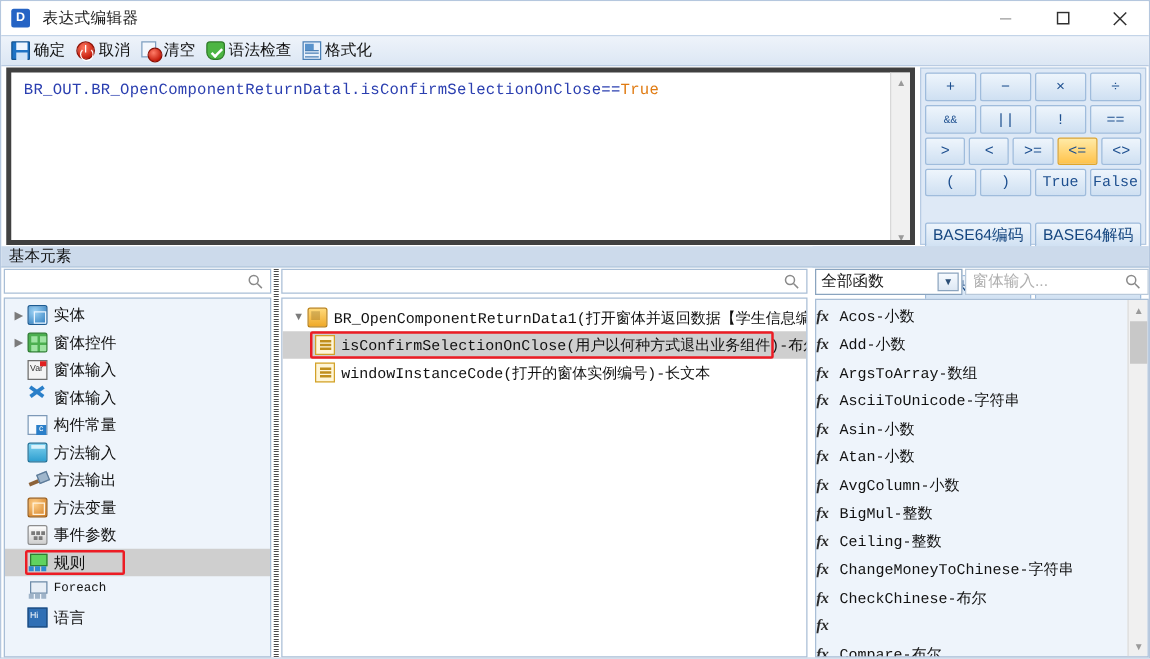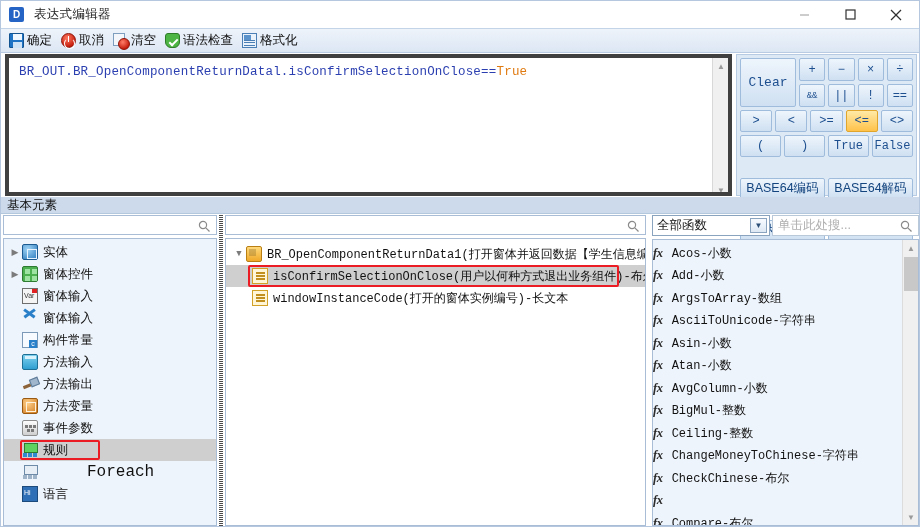--- a/index.html
+++ b/index.html
@@ -177,21 +177,21 @@
     position: relative; cursor: default;
   }
   .tree-row.sel { background: #cfcfcf; }
   .tw {
     width: 14px; flex: 0 0 14px; color:#7b7b7b; font-size: 9px;
     display:flex; align-items:center; justify-content:center;
   }
   .tw.empty { visibility: hidden; }
   .ticon { width: 16px; height: 16px; flex: 0 0 16px; margin-right: 5px; position: relative; }
   .tlabel { line-height: 16px; }
-  .tlabel.mono { font-family: "Liberation Mono", monospace; font-size: 16px; margin-left: 44px; }
+  .tlabel.mono { font-family: "Liberation Mono", monospace; font-size: 10px; }
   .redbox {
     position: absolute; border: 2px solid #ec1c24; border-radius: 2px;
     pointer-events: none;
   }
 
   
   .ic-entity{background:radial-gradient(circle at 35% 30%,#9fd3f5,#2c7bbd);border:1px solid #1c5b92;border-radius:2px;}
   .ic-entity::after{content:"";position:absolute;left:4px;top:4px;width:8px;height:8px;border:1px solid #e8f4ff;}
   .ic-ctrl{background:#4caf50;border:1px solid #2f7a33;border-radius:2px;}
   .ic-ctrl::after{content:"";position:absolute;left:2px;top:2px;width:5px;height:5px;background:#9ee3a2;box-shadow:7px 0 0 #9ee3a2,0 7px 0 #9ee3a2,7px 7px 0 #9ee3a2;}
@@ -363,21 +363,20 @@
   <div class="expr-wrap">
     <div class="expr-text"><span>BR_OUT.BR_OpenComponentReturnDatal.isConfirmSelectionOnClose==</span><span class="kw">True</span></div>
     <div class="expr-scroll">
       <div class="sb-arrow">▲</div>
       <div class="sb-arrow bottom">▼</div>
     </div>
   </div>
 
   <div class="keypad">
     <div class="kp-top">
-      <div class="kp-btn kp-clear">Clear</div>
       <div class="kp-ops">
         <div class="kp-row">
           <div class="kp-btn">+</div>
           <div class="kp-btn">−</div>
           <div class="kp-btn">×</div>
           <div class="kp-btn">÷</div>
         </div>
         <div class="kp-row">
           <div class="kp-btn" style="font-size:9px">&amp;&amp;</div>
           <div class="kp-btn">||</div>
@@ -530,21 +529,21 @@
     </div>
   </div>
 
   <div class="func-panel">
     <div class="func-top">
       <div class="func-select">
         <span>全部函数</span>
         <span class="sel-arrow">▼</span>
       </div>
       <div class="func-search">
-        <span class="ph">单击此处搜...</span>
+        <span class="ph">窗体输入...</span>
         <span class="mag" style="top:3px;">
           <svg width="13" height="13" viewBox="0 0 13 13">
               <circle cx="5" cy="5" r="3.6" fill="none" stroke="#8a8a8a" stroke-width="1.2"></circle>
               <line x1="7.8" y1="7.8" x2="11.5" y2="11.5" stroke="#8a8a8a" stroke-width="1.2"></line>
             </svg>
         </span>
       </div>
     </div>
     <div class="func-list">
       <div class="frow">

